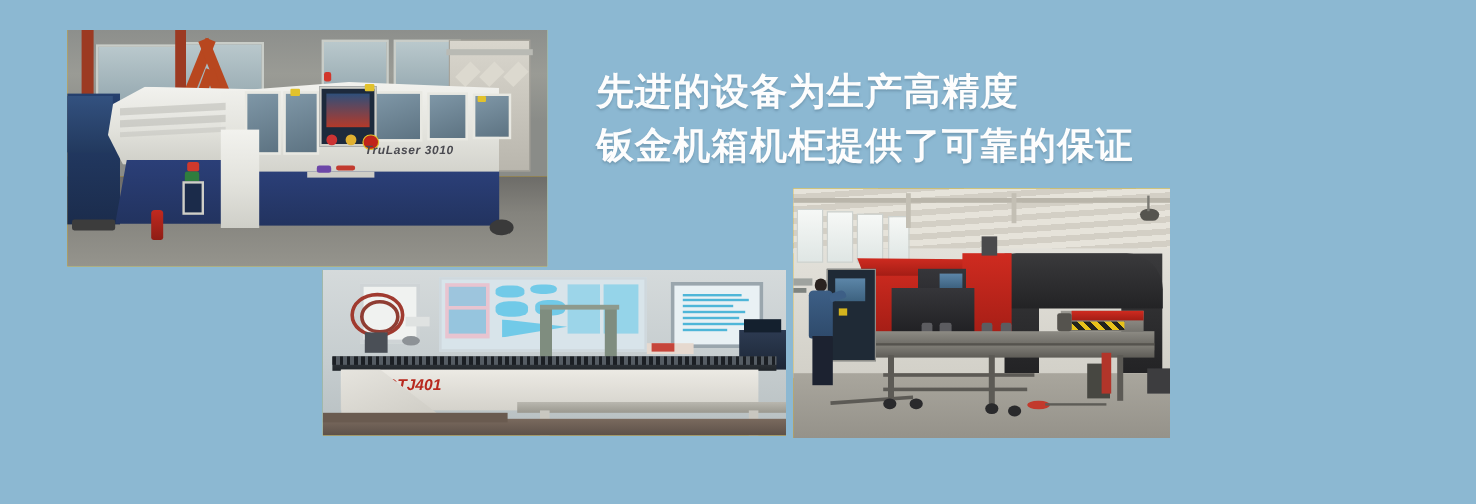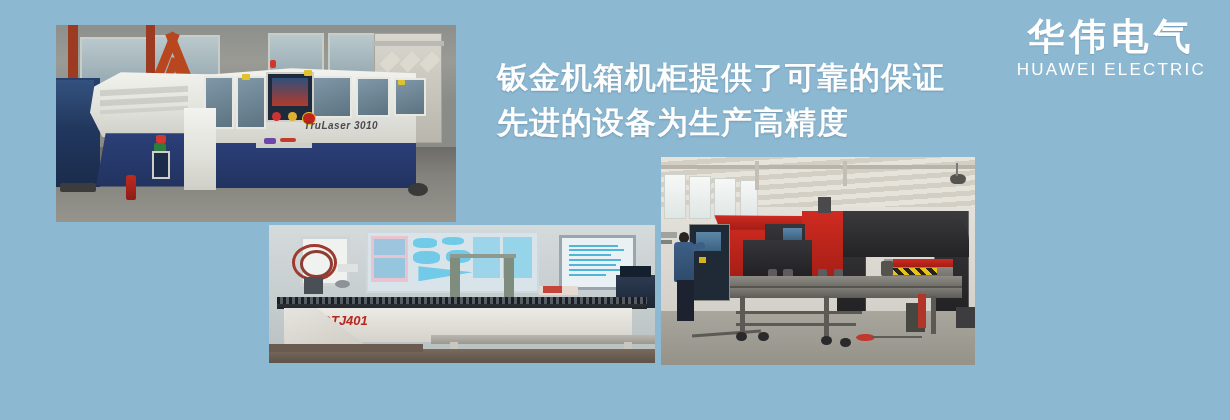--- a/index.html
+++ b/index.html
@@ -324,24 +324,20 @@
 
       <div class="p-red" style="left:62%;top:85%;width:6%;height:3.5%;border-radius:50%;background:#c2392c"></div>
       <div class="p-dark" style="left:67%;top:86%;width:16%;height:1%;background:#5e5c57"></div>
 
       <div class="p-dark" style="left:78%;top:70%;width:6%;height:14%;background:#474741"></div>
       <div class="p-red" style="left:82%;top:66%;width:2.4%;height:16%;background:#b2352a"></div>
       <div class="p-dark" style="left:94%;top:72%;width:6%;height:10%;background:#3d3d3f"></div>
     </div>
   </div>
 
-  <div class="logo">
-    <div class="logo-cn">华伟电气</div>
-    <div class="logo-en">HUAWEI ELECTRIC</div>
+
+  <div class="headline">
+    <span class="hl-line">先进的设备为生产高精度</span>
+    <span class="hl-line">钣金机箱机柜提供了可靠的保证</span>
   </div>
 
-  <div class="headline">
-    <span class="hl-line">钣金机箱机柜提供了可靠的保证</span>
-    <span class="hl-line">先进的设备为生产高精度</span>
-  </div>
-
 
 </div>
 
 </body></html>

